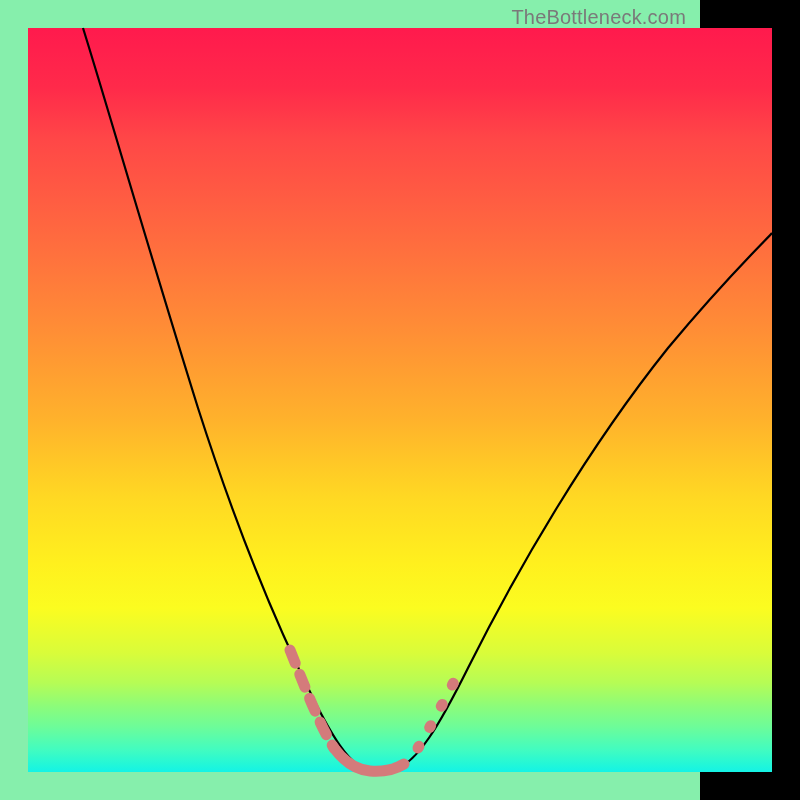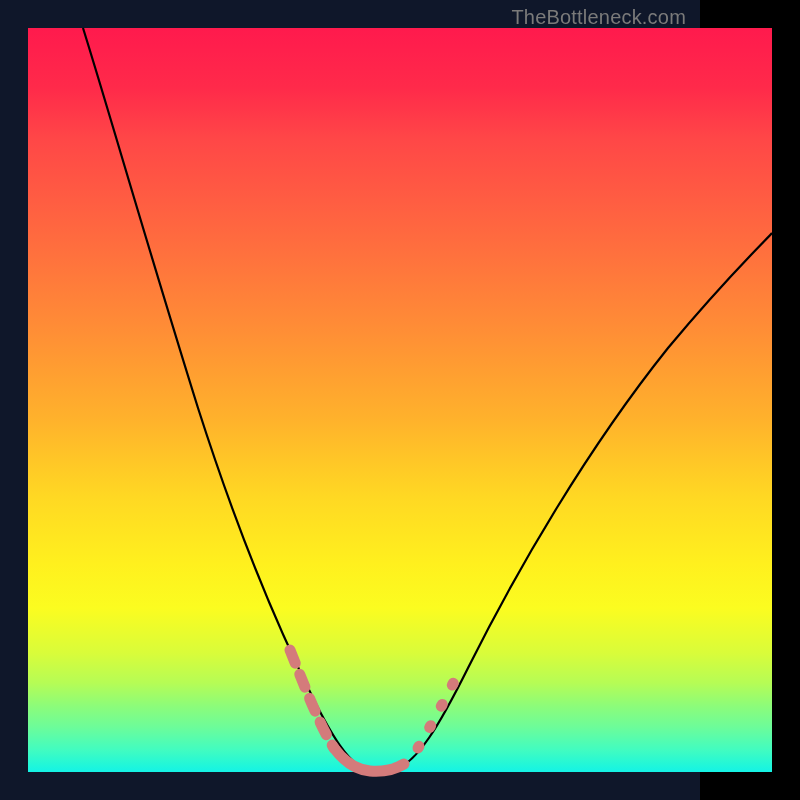--- a/index.html
+++ b/index.html
@@ -11,21 +11,21 @@
     position: relative;
     overflow: hidden;
     font-family: Arial, sans-serif;
   }
   .frame {
     position: absolute;
     top: 0;
     left: 0;
     width: 700px;
     height: 800px;
-    background: #0f172a;
+    background: #86efac;
   }
   .plot-area {
     position: absolute;
     top: 28px;
     left: 28px;
     width: 744px;
     height: 744px;
     background: linear-gradient(to bottom,
       #ff1a4d 0%,
       #ff2a4a 8%,

